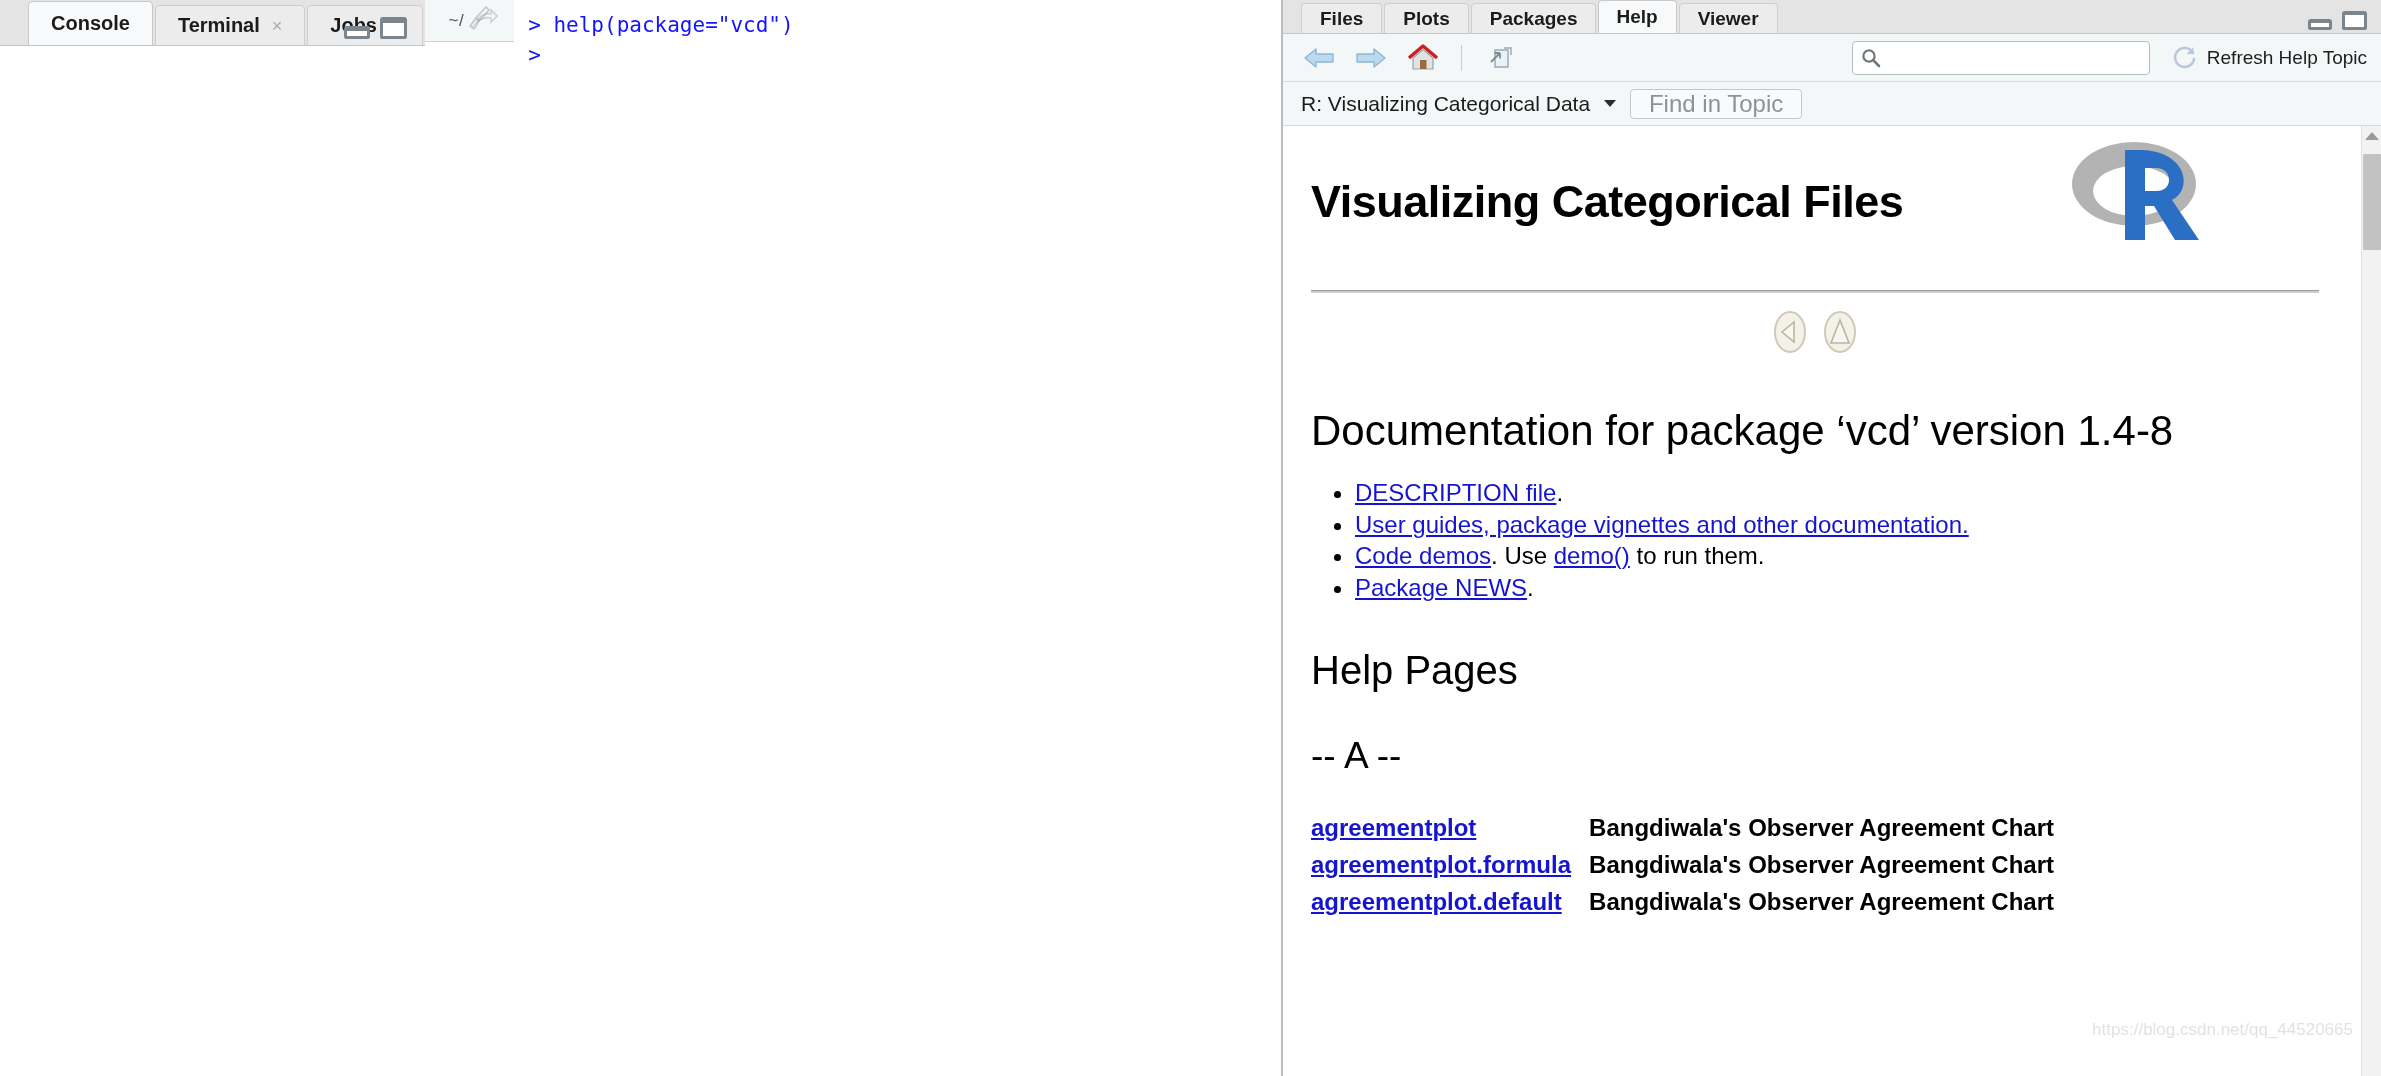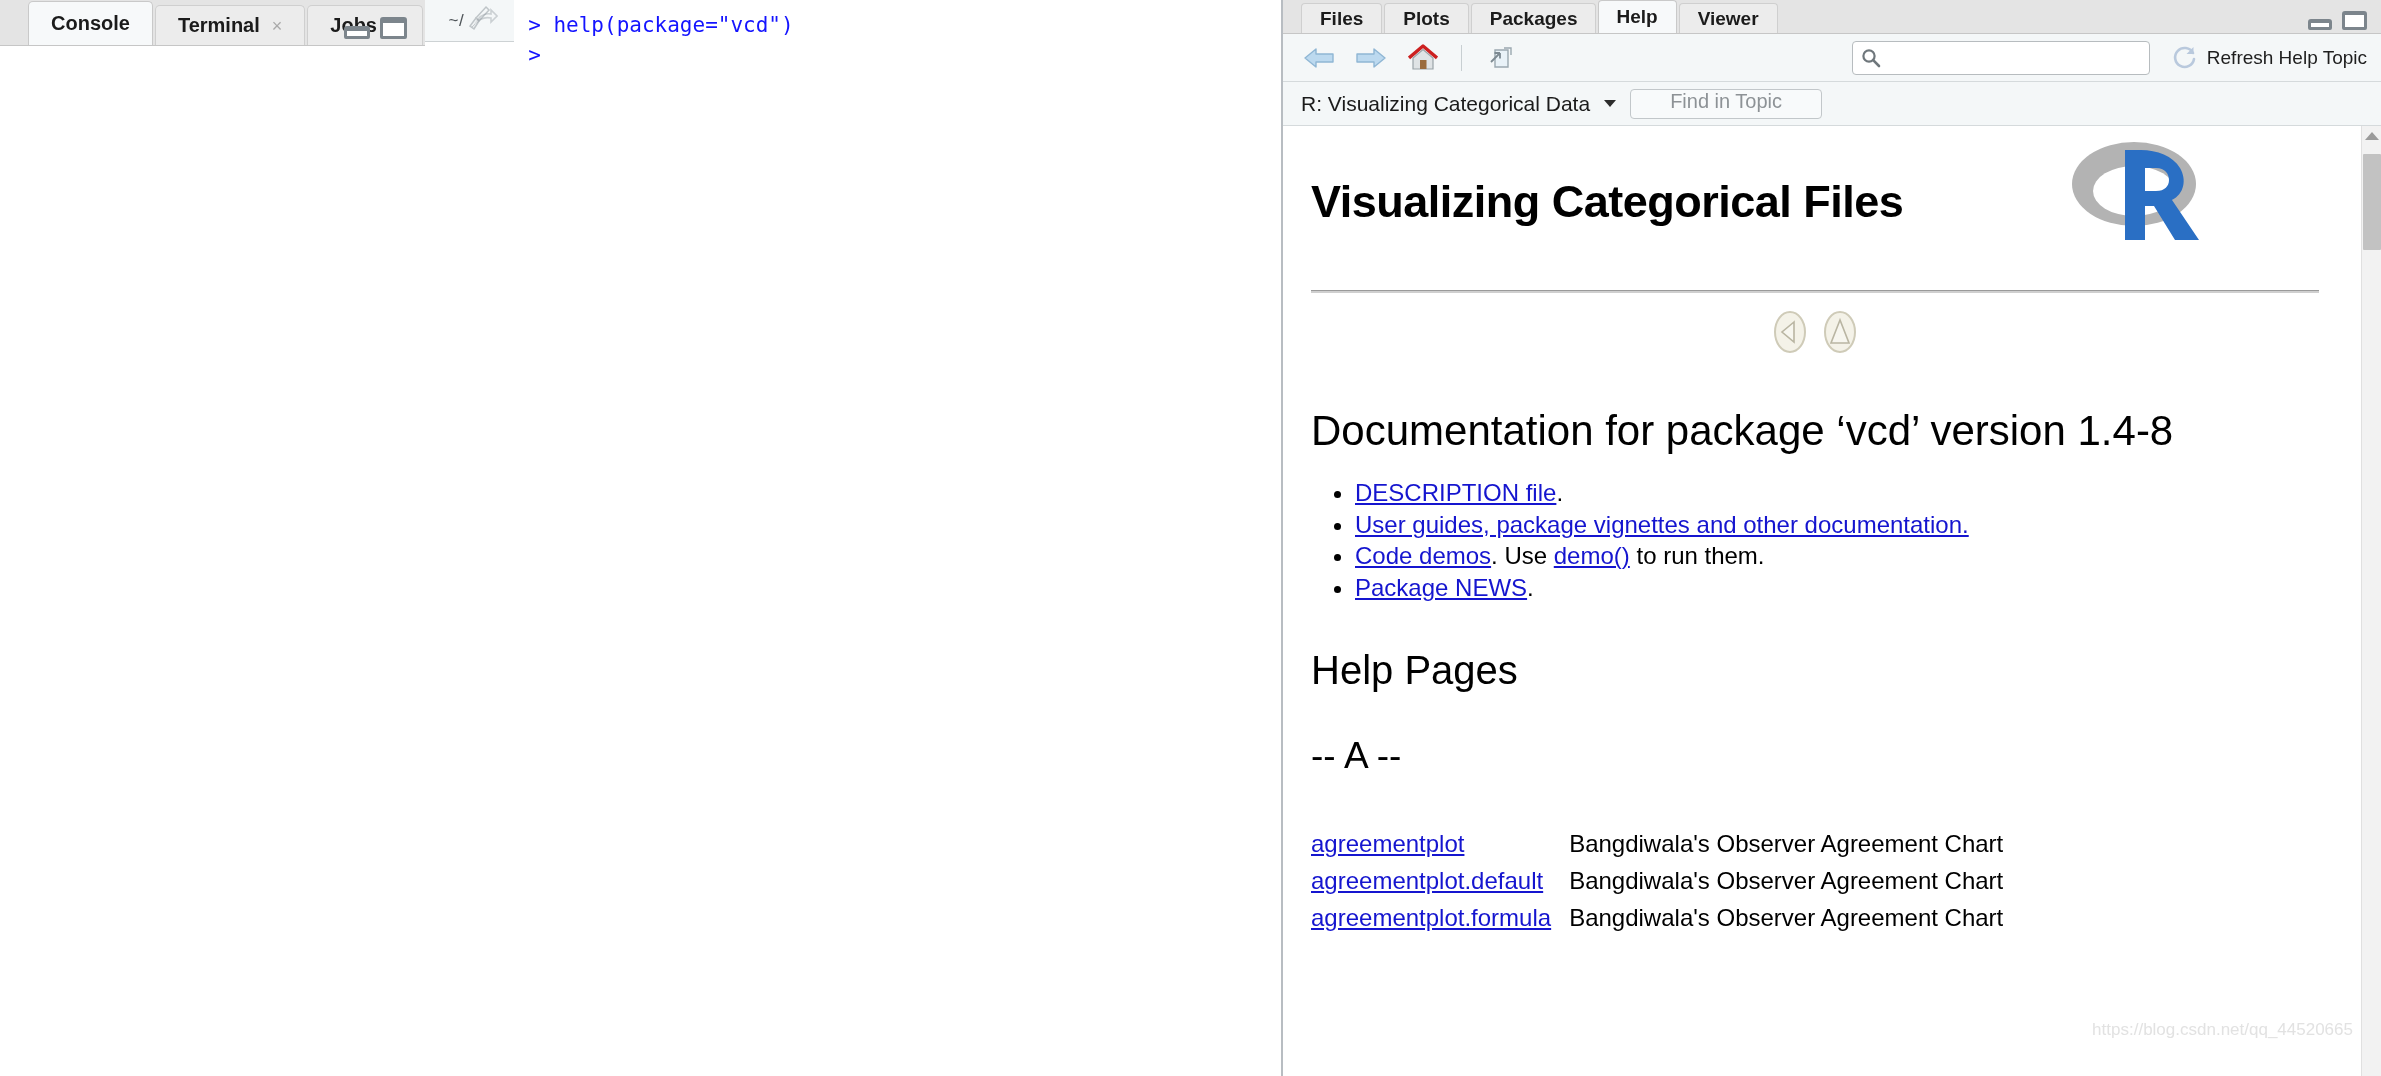--- a/index.html
+++ b/index.html
@@ -233,26 +233,26 @@
     white-space: nowrap;
   }
   .caret-dn {
     width: 0; height: 0;
     border-left: 6px solid transparent;
     border-right: 6px solid transparent;
     border-top: 7px solid #2c2c2c;
     cursor: pointer;
   }
   .find-topic {
-    width: 192px; height: 30px;
+    width: 172px; height: 30px;
     background: #f8fafb;
     border: 1px solid #c2c7ca;
     border-radius: 4px;
     display: flex; align-items: flex-start; justify-content: center;
-    font-size: 20px;
+    font-size: 24px;
     color: #8d9296;
   }
 
   .help-doc-wrap {
     flex: 1;
     position: relative;
     overflow: hidden;
     background: #ffffff;
     display: flex;
   }
@@ -331,23 +331,24 @@
   .alpha-row a { margin: 0 3px; }
 
   .sec-letter {
     font-size: 37px;
     color: #000000;
     margin-top: 42px;
     font-weight: normal;
   }
 
   .help-table {
-    margin-top: 48px;
+    margin-top: 32px;
     border-collapse: collapse;
     width: 100%;
+    font-weight: bold;
   }
   .help-table td {
     font-size: 24px;
     color: #000000;
     padding: 4px 0;
     vertical-align: top;
     line-height: 1.22;
   }
   .help-table td.fn { width: 196px; padding-right: 18px; }
 
@@ -568,27 +569,27 @@
         <table class="help-table">
           <tbody>
               <tr>
             <td class="fn">
               <a class="doclink">agreementplot</a>
             </td>
             <td>Bangdiwala's Observer Agreement Chart</td>
           </tr>
           <tr>
             <td class="fn">
-              <a class="doclink">agreementplot.default</a>
+              <a class="doclink">agreementplot.formula</a>
             </td>
             <td>Bangdiwala's Observer Agreement Chart</td>
           </tr>
           <tr>
             <td class="fn">
-              <a class="doclink">agreementplot.formula</a>
+              <a class="doclink">agreementplot.default</a>
             </td>
             <td>Bangdiwala's Observer Agreement Chart</td>
           </tr>
         </tbody>
           </table>
 
         <div class="watermark">https://blog.csdn.net/qq_44520665</div>
       </div>
 
       <div class="vscroll">

